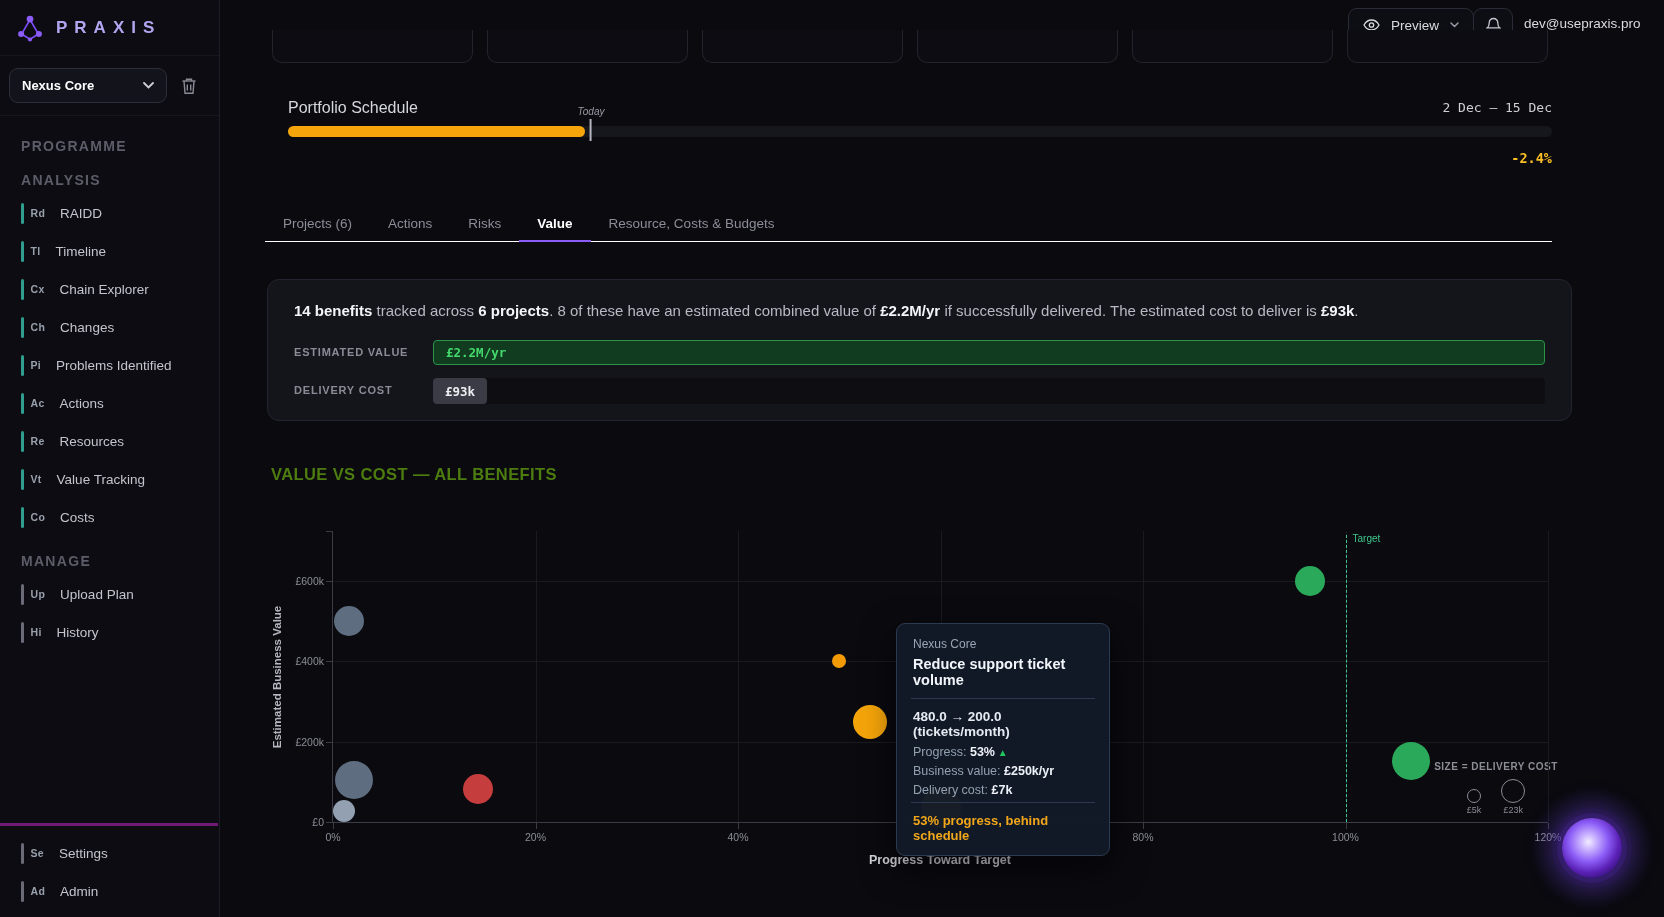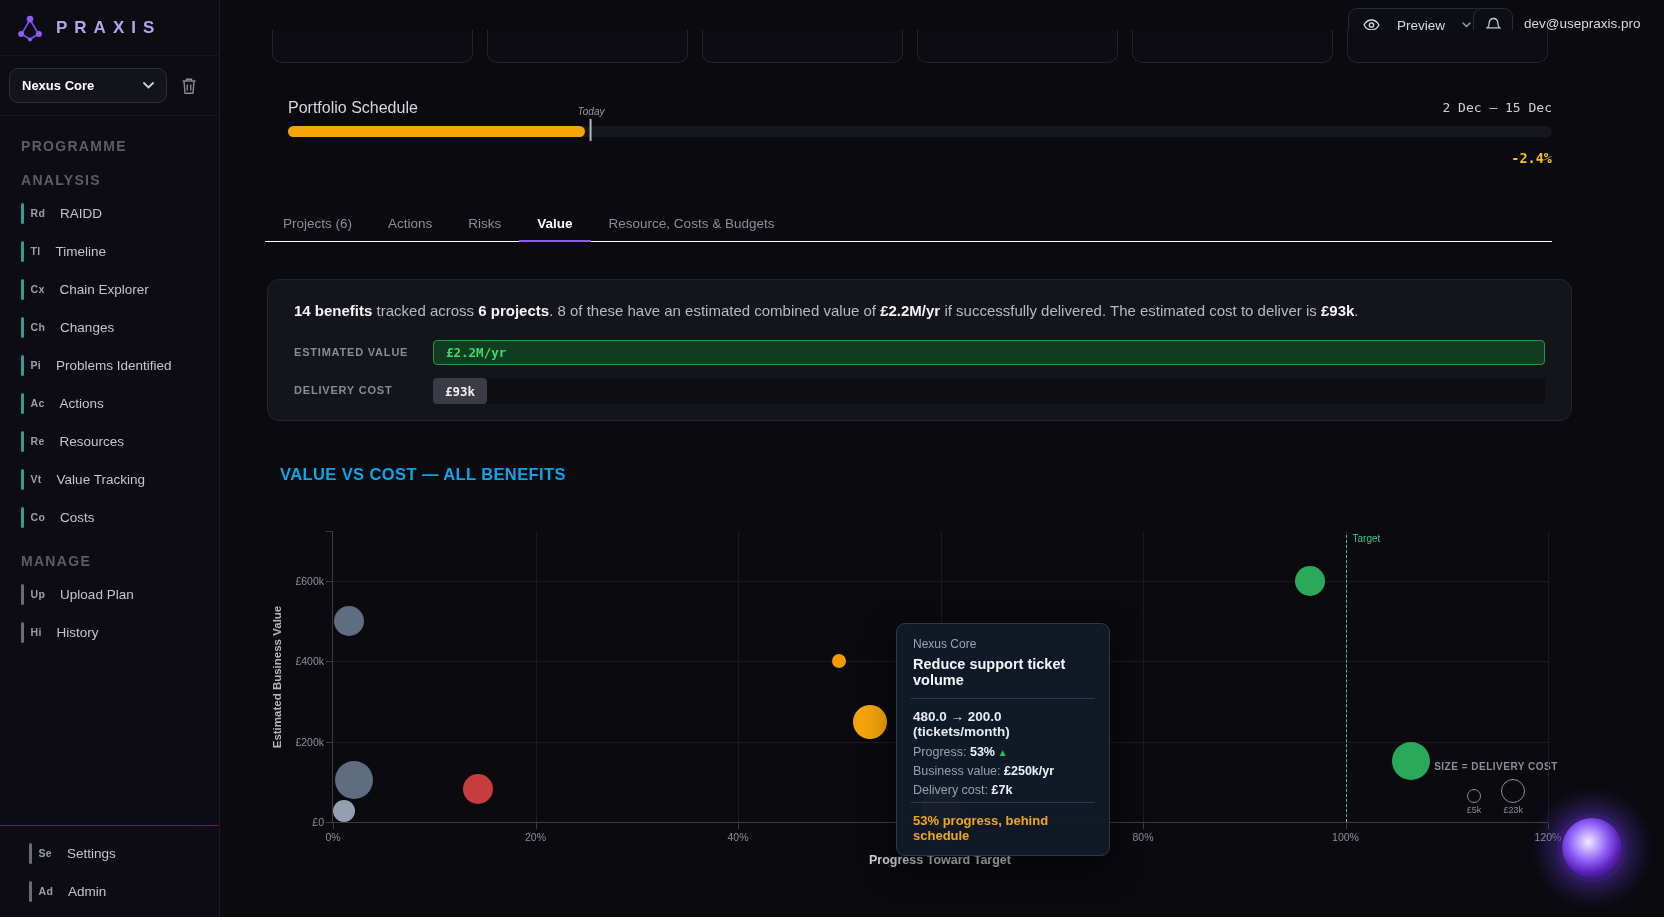--- a/index.html
+++ b/index.html
@@ -21,24 +21,24 @@
   .nav-item{position:relative;display:flex;align-items:center;height:36px;margin:2px 9px;padding-left:8px;border-radius:8px;cursor:pointer;}
   .badge{display:flex;align-items:center;gap:7px;padding:4px 7px 4px 4px;border-radius:6px;}
   .badge .bar{width:2.5px;height:21px;border-radius:3px;}
   .badge .abbr{font-size:10.5px;font-weight:bold;color:#98a0ac;letter-spacing:.3px;}
   .nav-item .label{font-size:13.5px;color:#c4c4ce;margin-left:8px;}
   .nav-item.active{background:#1e1e29;}
   .nav-item.active::before{content:"";position:absolute;left:-1px;top:5px;height:26px;width:3px;background:#8b5cf6;border-radius:2px;}
   .nav-item.active .badge{background:rgba(139,92,246,.16);}
   .nav-item.active .abbr{color:#b9a7f7;}
   .nav-item.active .label{color:#fff;font-weight:bold;}
-  .sidebar-footer{position:absolute;left:0;right:1px;bottom:0;border-top:1px solid #701a75;padding:7px 8px 6px;}
-
-  
-  .preview-btn{position:absolute;left:1348px;top:8px;height:34px;display:flex;align-items:center;gap:17px;
+  .sidebar-footer{position:absolute;left:0;right:1px;bottom:0;border-top:3px solid #701a75;padding:7px 0 6px;}
+
+  
+  .preview-btn{position:absolute;left:1348px;top:8px;height:34px;display:flex;align-items:center;gap:11px;
       padding:0 14px;border:1px solid #2b2b37;border-radius:9px;background:#0d0d14;color:#d9d9e0;
       font-size:13.5px;cursor:pointer;box-sizing:border-box;}
   .bell-btn{position:absolute;left:1473px;top:8px;width:40px;height:34px;border:1px solid #2b2b37;border-radius:9px;
       background:#0d0d14;display:flex;align-items:center;justify-content:center;cursor:pointer;box-sizing:border-box;}
   .user-email{position:absolute;left:1524px;top:16px;font-size:13.5px;color:#dadae2;cursor:pointer;}
 
   
   .stub{position:absolute;top:30px;height:33px;width:201px;border:1px solid #23232e;border-top:none;
       border-radius:0 0 10px 10px;background:#0c0c12;box-sizing:border-box;cursor:pointer;}
 
@@ -67,21 +67,21 @@
   .ev-label{top:66px;}
   .dc-label{top:104px;}
   .ev-bar{position:absolute;left:165px;right:26px;top:60px;height:25px;background:#113c1f;border:1px solid #2b9447;
       border-radius:4px;display:flex;align-items:center;padding-left:12px;box-sizing:border-box;}
   .ev-value{font-family:"DejaVu Sans Mono",monospace;font-weight:bold;font-size:12.5px;color:#43d96d;}
   .dc-track{position:absolute;left:165px;right:26px;top:98px;height:26px;background:#0d0d12;border-radius:4px;}
   .dc-badge{position:absolute;left:0;top:0;height:26px;padding:0 12px;background:#3b3b45;border-radius:4px;
       display:flex;align-items:center;font-family:"DejaVu Sans Mono",monospace;font-weight:bold;font-size:12.5px;color:#ececf0;}
 
   
-  .chart-title{position:absolute;left:280px;top:465px;font-size:16.5px;font-weight:bold;letter-spacing:.4px;color:#0ea5e9;}
+  .chart-title{position:absolute;left:271px;top:465px;font-size:16.5px;font-weight:bold;letter-spacing:.4px;color:#4d7c0f;}
   .plot{position:absolute;left:332px;top:531px;width:1215px;height:291px;border-left:1px solid #3c3c46;border-bottom:1px solid #3c3c46;}
   .gridline-v{position:absolute;top:0;bottom:0;width:1px;background:#1a1a21;}
   .gridline-h{position:absolute;left:0;right:0;height:1px;background:#1a1a21;}
   .tick-x{position:absolute;bottom:-7px;width:1px;height:6px;background:#3c3c46;}
   .tick-y{position:absolute;left:-7px;width:6px;height:1px;background:#3c3c46;}
   .xlab{position:absolute;top:100%;margin-top:9px;transform:translateX(-50%);font-size:10.5px;color:#8d8d98;}
   .ylab{position:absolute;right:100%;margin-right:9px;transform:translateY(-50%);font-size:10.5px;color:#8d8d98;white-space:nowrap;}
   .axis-title-x{position:absolute;left:607px;top:322px;transform:translateX(-50%);font-size:12.5px;font-weight:bold;color:#d2d2da;white-space:nowrap;}
   .axis-title-y{position:absolute;left:-56px;top:146px;transform:translate(-50%,-50%) rotate(-90deg);
       font-size:11.5px;font-weight:bold;color:#b6b6c0;white-space:nowrap;}

